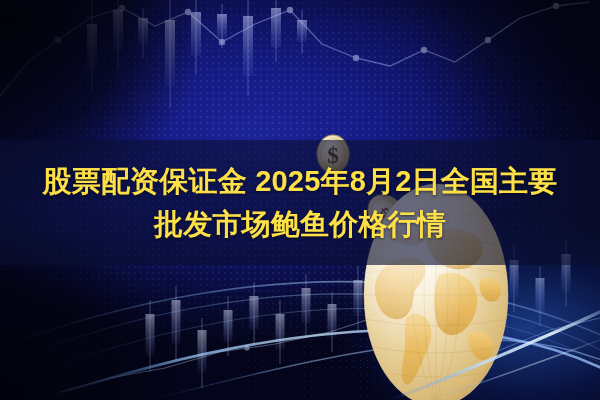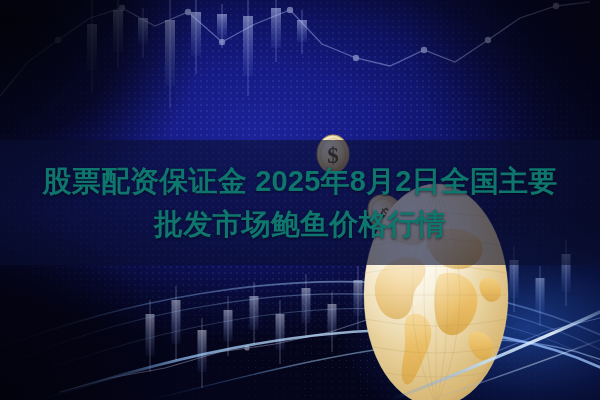--- a/index.html
+++ b/index.html
@@ -62,21 +62,21 @@
     top: 140px; height: 125px;
     background: rgba(10,14,48,.62);
     display: flex;
     align-items: center;
     justify-content: center;
   }
   #headline {
     width: 540px;
     margin: 5px;
     text-align: center;
-    color: #0f766e;
+    color: #fde047;
     font-size: 29px;
     font-weight: 700;
     line-height: 43px;
     letter-spacing: .2px;
     text-shadow: 0 1px 3px rgba(0,0,0,.55);
   }
 </style>
 </head>
 <body>
 

